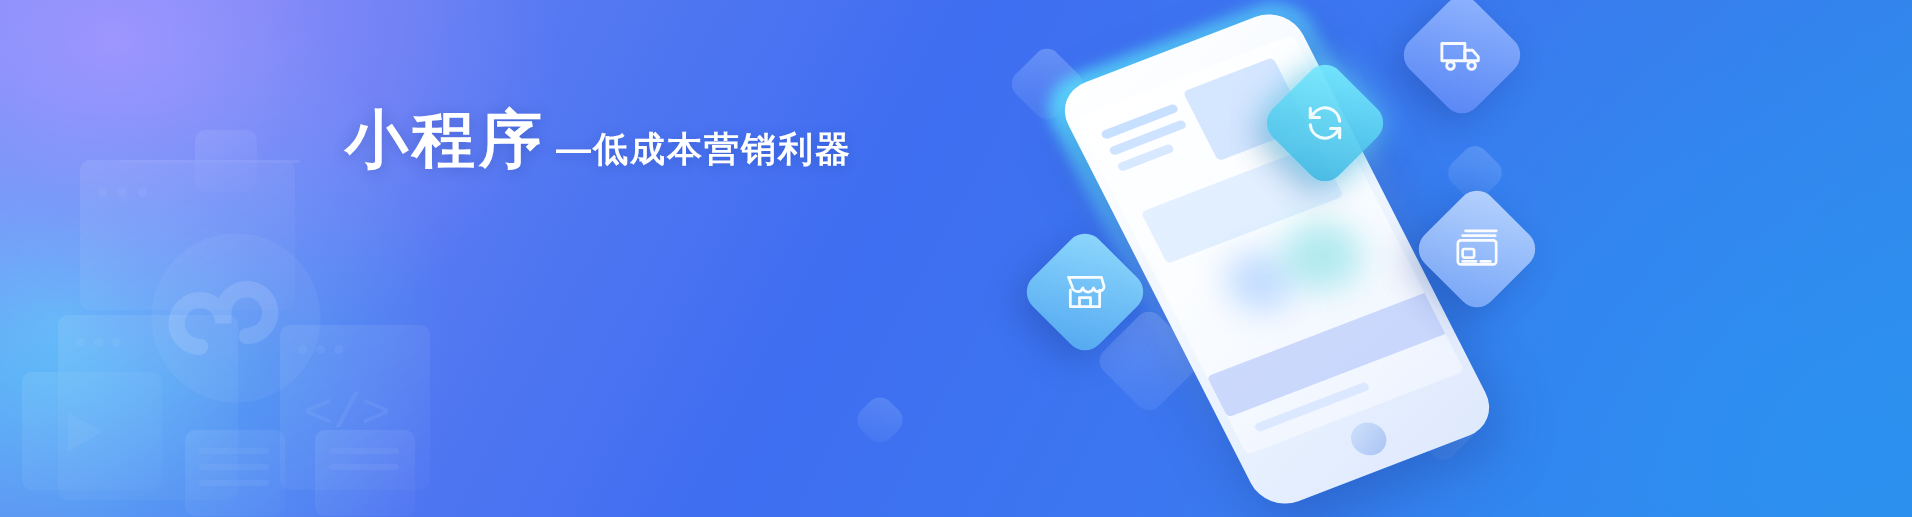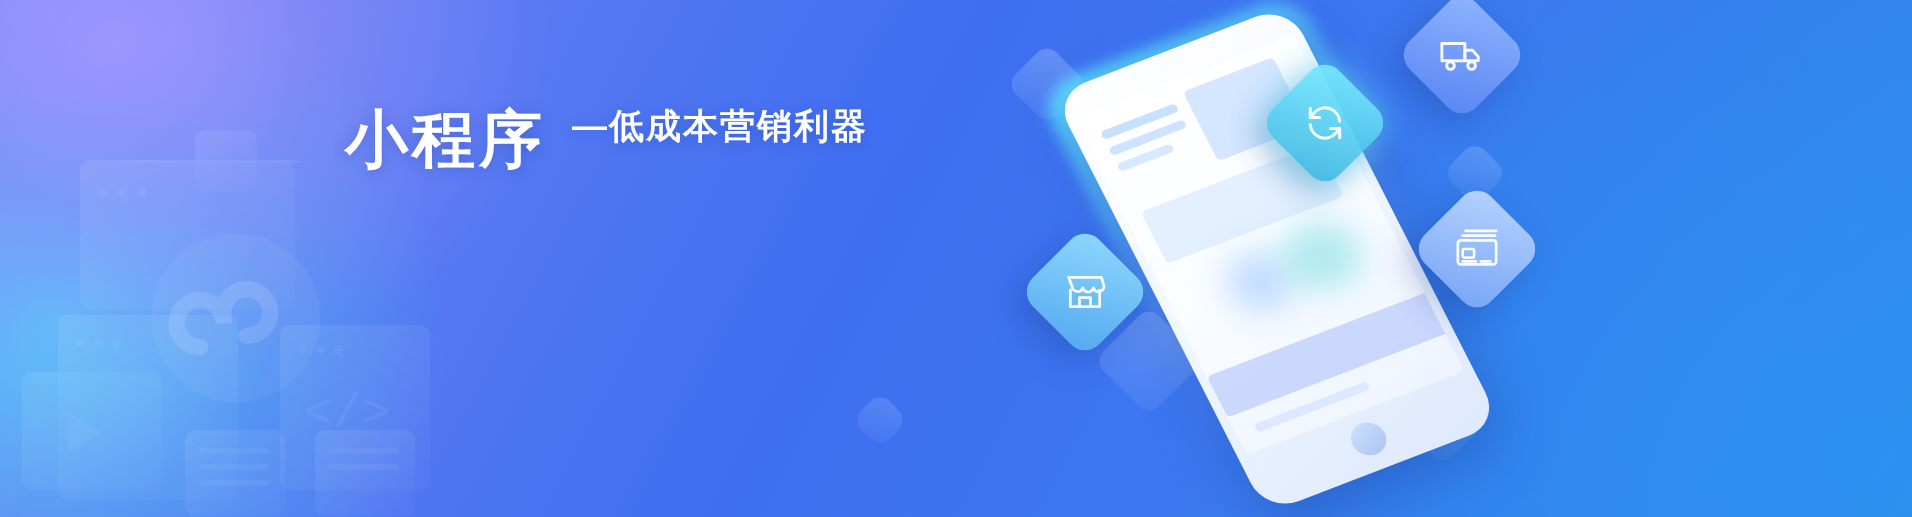--- a/index.html
+++ b/index.html
@@ -24,28 +24,28 @@
   .ghost{position:absolute;opacity:.16;}
   .g-card{
     position:absolute;border-radius:10px;
     background:linear-gradient(150deg,rgba(255,255,255,.55),rgba(255,255,255,.12));
   }
   .g-line{position:absolute;border-radius:4px;background:rgba(255,255,255,.45);}
   .g-dot{position:absolute;width:9px;height:9px;border-radius:50%;background:rgba(255,255,255,.5);}
 
   
   .copy{position:absolute;left:345px;top:108px;width:620px;}
-  .headline{display:flex;align-items:flex-start;white-space:nowrap;}
+  .headline{display:flex;align-items:flex-end;white-space:nowrap;}
   .h-main{
     font-size:63px;font-weight:700;color:#ffffff;letter-spacing:4px;
     line-height:1;text-shadow:0 2px 14px rgba(20,50,140,.30);
   }
   .h-sub{
     font-size:35px;font-weight:700;color:#ffffff;letter-spacing:2px;
-    line-height:1;margin-left:26px;padding-bottom:5px;
+    line-height:1;margin-left:10px;padding-bottom:5px;
     text-shadow:0 2px 12px rgba(20,50,140,.28);
   }
   .body-lines{margin-top:39px;}
   .b-line{
     font-size:25px;color:#ffffff;line-height:47px;letter-spacing:1.2px;
     font-weight:400;text-shadow:0 1px 8px rgba(20,50,140,.22);
   }
 
   
   .stage{position:absolute;left:1060px;top:-10px;width:560px;height:540px;}

